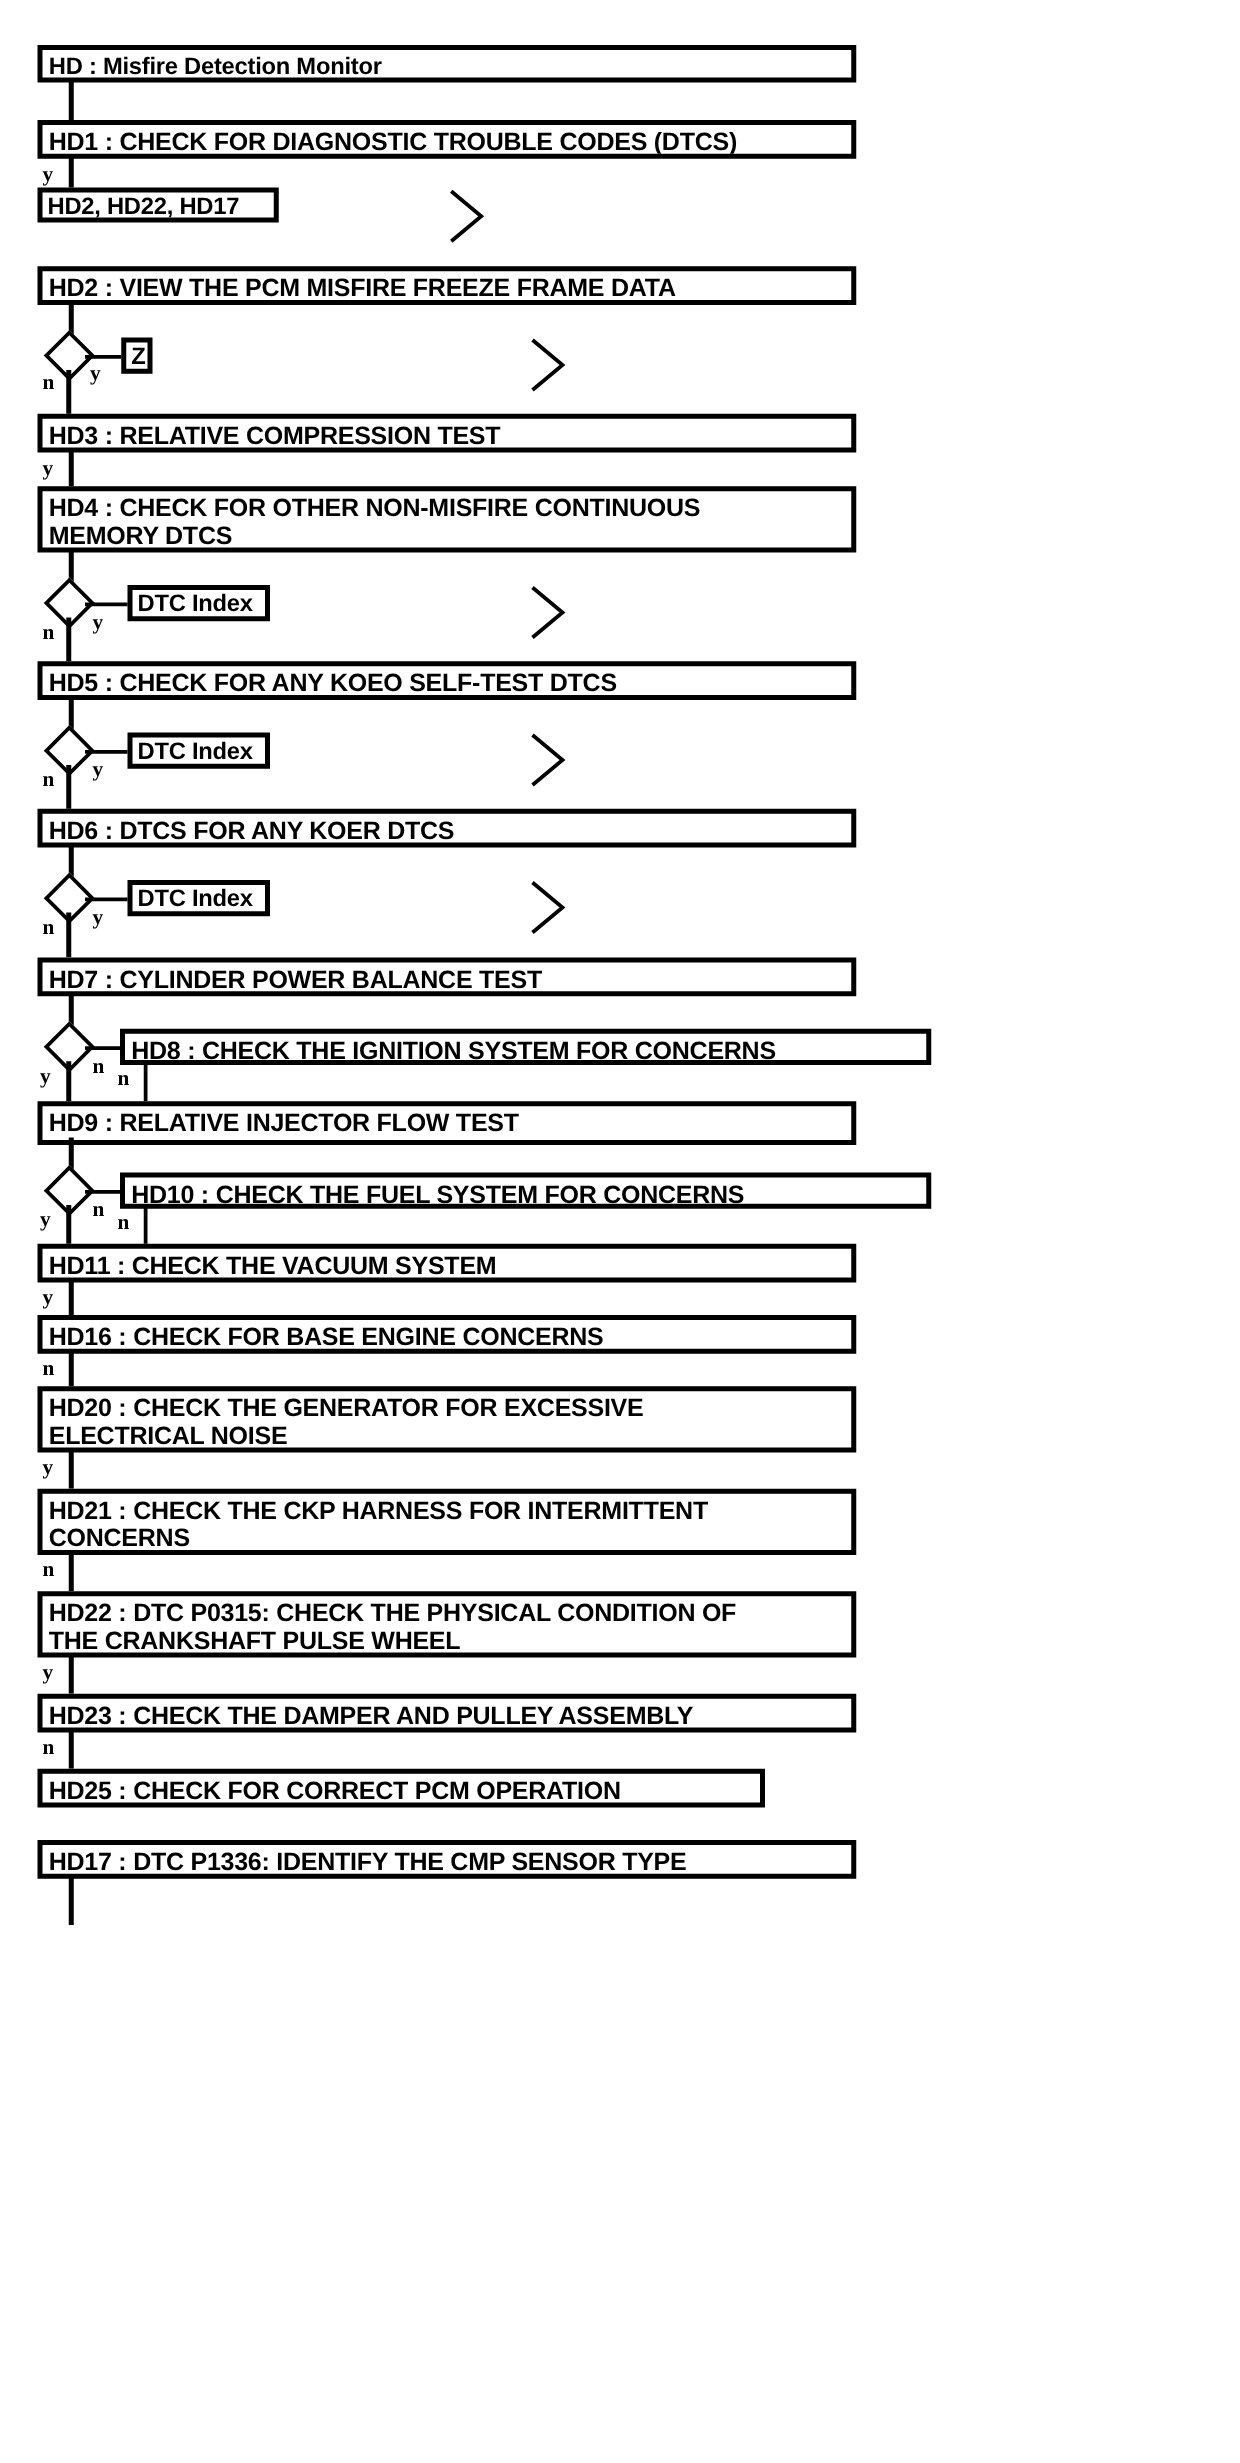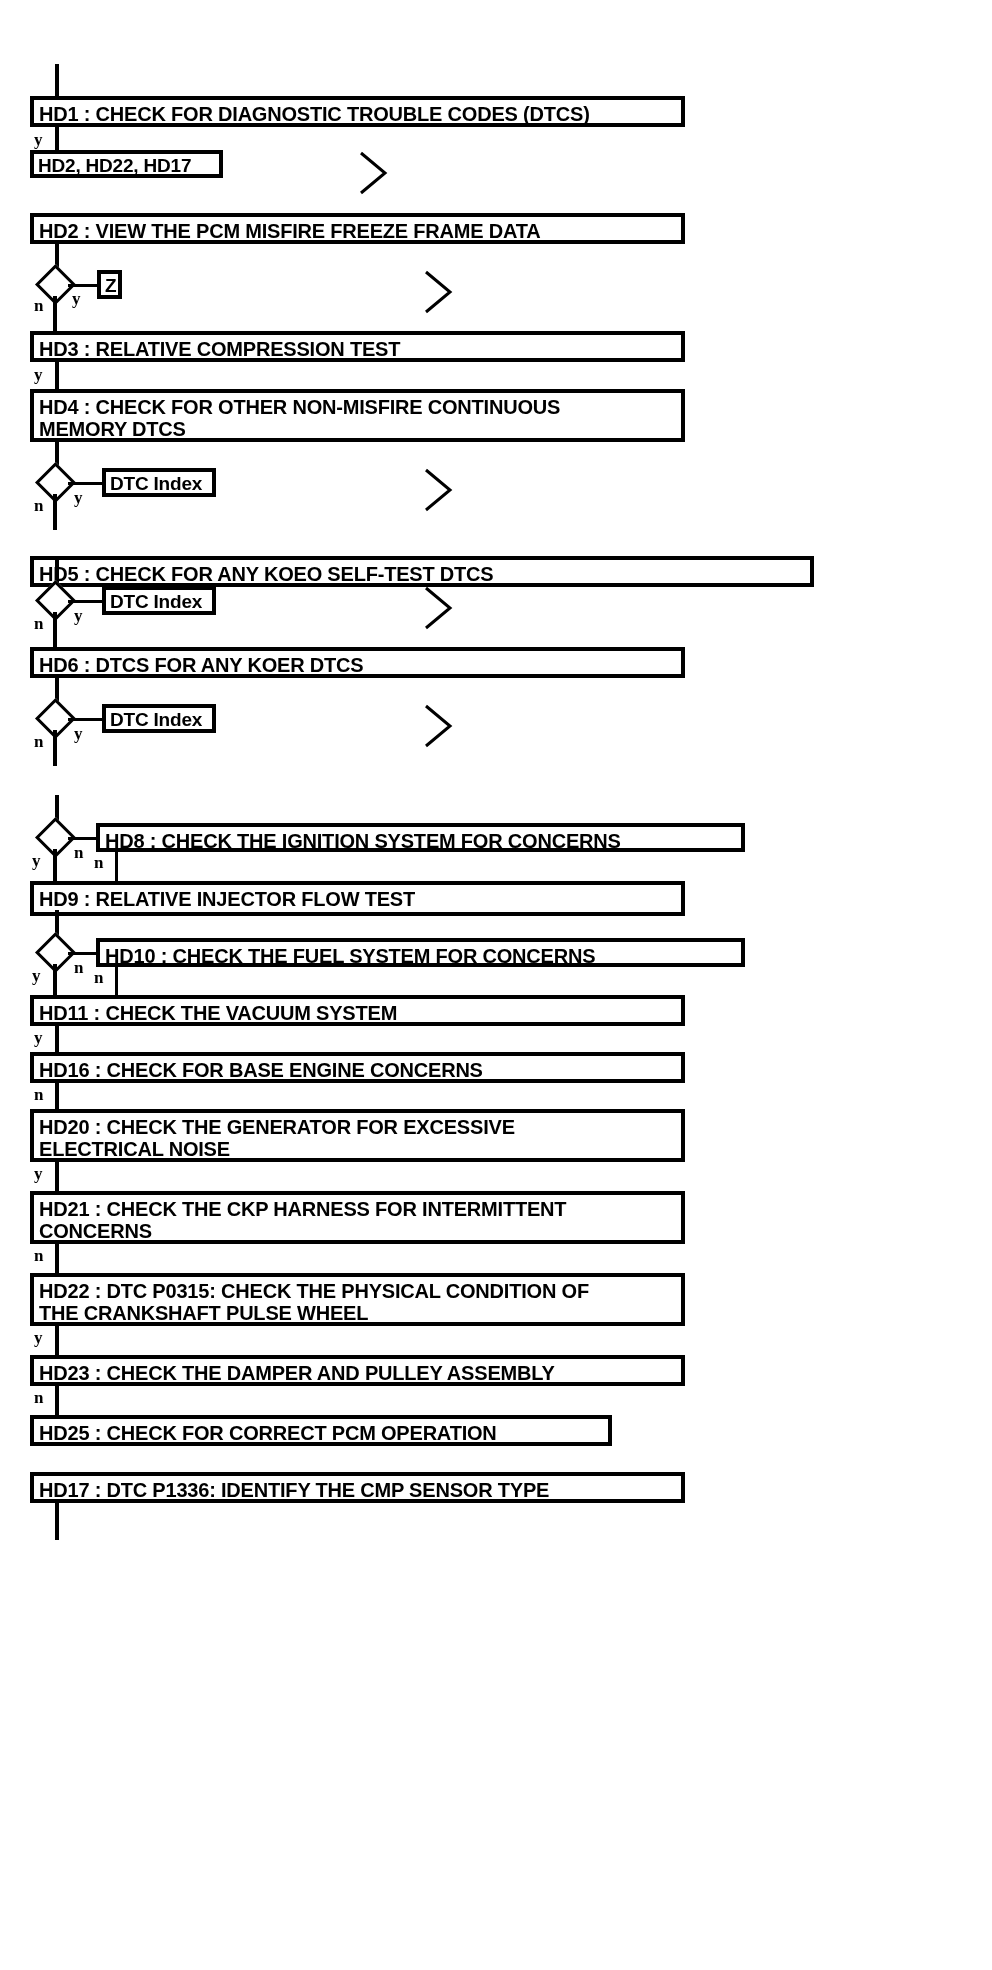--- a/index.html
+++ b/index.html
@@ -56,20 +56,21 @@
 
   
   .chev{position:absolute;width:34px;height:46px;}
   .chev svg{display:block;}
 </style>
 </head>
 <body>
 
 <div id="canvas">
 
+  <div class="box t-title" style="left:30px;top:36px;width:655px;height:30px;">HD : Misfire Detection Monitor</div>
   <div class="vline" style="left:55px;top:64px;height:34px;"></div>
 
   <div class="box t-step" style="left:30px;top:96px;width:655px;height:31px;">HD1 : CHECK FOR DIAGNOSTIC TROUBLE CODES (DTCS)</div>
   <div class="vline" style="left:55px;top:125px;height:27px;"></div>
   <div class="lbl" style="left:34px;top:131px;">y</div>
 
   <div class="box t-small" style="left:30px;top:150px;width:193px;height:28px;">HD2, HD22, HD17</div>
   <div class="chev" style="left:358px;top:150px;">
     <svg width="34" height="46" viewBox="0 0 34 46">
         <polyline points="3,3 27,23 3,43" fill="none" stroke="#000" stroke-width="3"></polyline>
@@ -108,21 +109,21 @@
   <div class="lbl" style="left:74px;top:489px;">y</div>
   <div class="lbl" style="left:34px;top:497px;">n</div>
   <div class="box t-small" style="left:102px;top:468px;width:114px;height:29px;">DTC Index</div>
   <div class="chev" style="left:423px;top:467px;">
     <svg width="34" height="46" viewBox="0 0 34 46">
         <polyline points="3,3 27,23 3,43" fill="none" stroke="#000" stroke-width="3"></polyline>
       </svg>
   </div>
   <div class="vline" style="left:53px;top:494px;height:36px;"></div>
 
-  <div class="box t-step" style="left:30px;top:556px;width:784px;height:31px;">HD5 : CHECK FOR ANY KOEO SELF-TEST DTCS</div>
+  <div class="box t-step" style="left:30px;top:529px;width:655px;height:31px;">HD5 : CHECK FOR ANY KOEO SELF-TEST DTCS</div>
   <div class="vline" style="left:55px;top:558px;height:28px;"></div>
 
   <div class="diamond" style="left:41px;top:586px;width:29px;height:29px;">
       <i></i>
     </div>
   <div class="hline" style="left:68px;top:600px;width:36px;"></div>
   <div class="lbl" style="left:74px;top:607px;">y</div>
   <div class="lbl" style="left:34px;top:615px;">n</div>
   <div class="box t-small" style="left:102px;top:586px;width:114px;height:29px;">DTC Index</div>
   <div class="chev" style="left:423px;top:585px;">
@@ -142,20 +143,21 @@
   <div class="lbl" style="left:74px;top:725px;">y</div>
   <div class="lbl" style="left:34px;top:733px;">n</div>
   <div class="box t-small" style="left:102px;top:704px;width:114px;height:29px;">DTC Index</div>
   <div class="chev" style="left:423px;top:703px;">
     <svg width="34" height="46" viewBox="0 0 34 46">
         <polyline points="3,3 27,23 3,43" fill="none" stroke="#000" stroke-width="3"></polyline>
       </svg>
   </div>
   <div class="vline" style="left:53px;top:730px;height:36px;"></div>
 
+  <div class="box t-step" style="left:30px;top:766px;width:655px;height:31px;">HD7 : CYLINDER POWER BALANCE TEST</div>
   <div class="vline" style="left:55px;top:795px;height:28px;"></div>
 
   <div class="diamond" style="left:41px;top:823px;width:29px;height:29px;">
       <i></i>
     </div>
   <div class="hline" style="left:68px;top:837px;width:30px;"></div>
   <div class="lbl" style="left:74px;top:844px;">n</div>
   <div class="lbl" style="left:32px;top:852px;">y</div>
 
   <div class="box t-step" style="left:96px;top:823px;width:649px;height:29px;">HD8 : CHECK THE IGNITION SYSTEM FOR CONCERNS</div>

